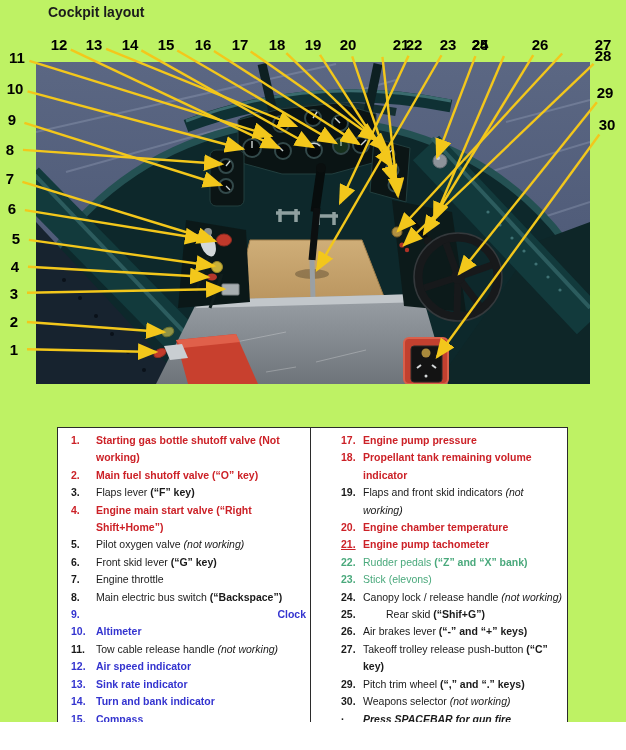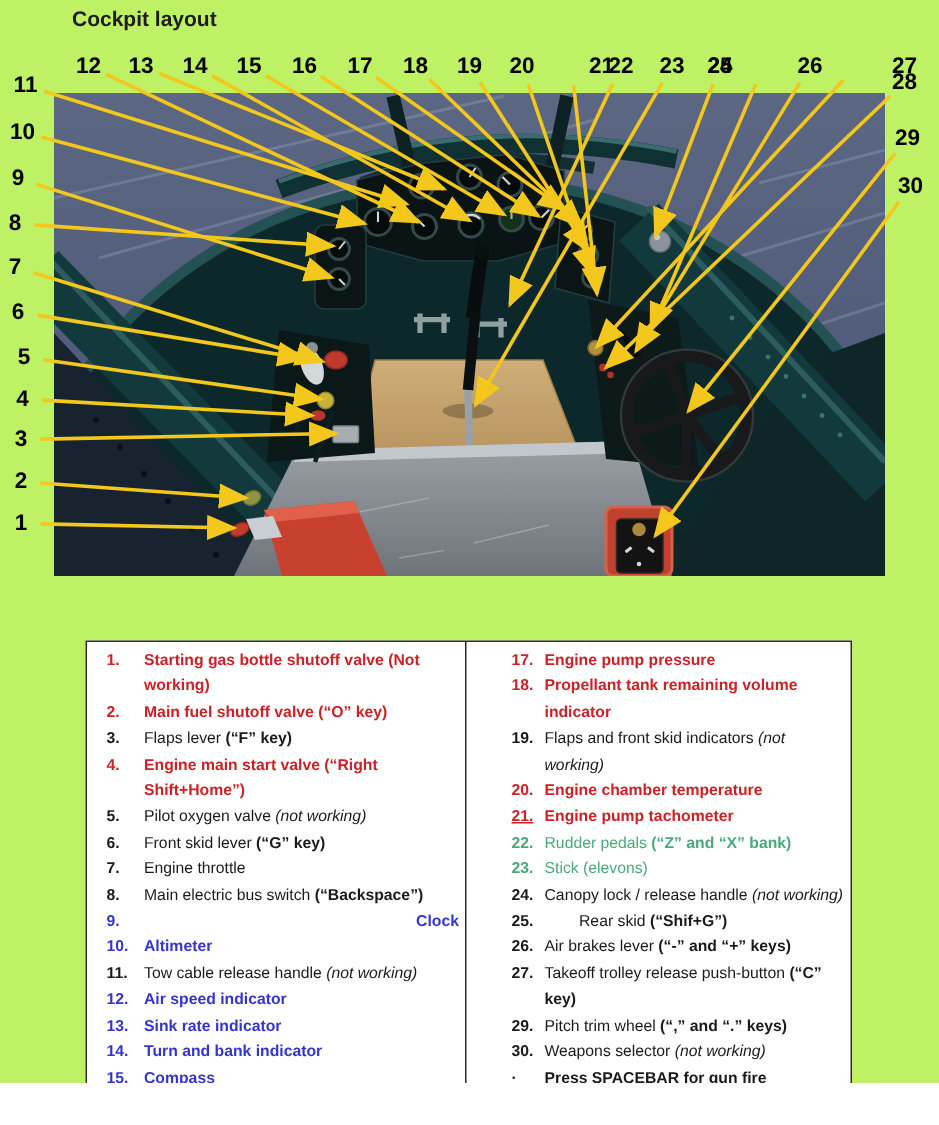--- a/index.html
+++ b/index.html
@@ -378,21 +378,21 @@
         <div class="lrow">
           <span class="num" style="color: rgb(26, 26, 26);">29.</span>
           <span class="txt" style="color: rgb(26, 26, 26);"><span>Pitch trim wheel </span><span class="seg-b">(“,” and “.” keys)</span></span>
         </div>
         <div class="lrow">
           <span class="num" style="color: rgb(26, 26, 26);">30.</span>
           <span class="txt" style="color: rgb(26, 26, 26);"><span>Weapons selector </span><span class="seg-i">(not working)</span></span>
         </div>
         <div class="lrow">
           <span class="num" style="color: rgb(26, 26, 26);">·</span>
-          <span class="txt" style="color: rgb(26, 26, 26);"><span class="seg-b">Press SPACEBAR for gun fire</span></span>
+          <span class="txt" style="color: rgb(26, 26, 26); font-style: italic;"><span class="seg-b">Press SPACEBAR for gun fire</span></span>
         </div>
         <div class="lrow">
           <span class="num" style="color: rgb(26, 26, 26);">·</span>
           <span class="txt" style="color: rgb(26, 26, 26);"><span class="seg-b">Oxygen regulation and consumption is not implemented yet in the mod</span></span>
         </div>
       </div>
   </div>
 
 </div>
 

